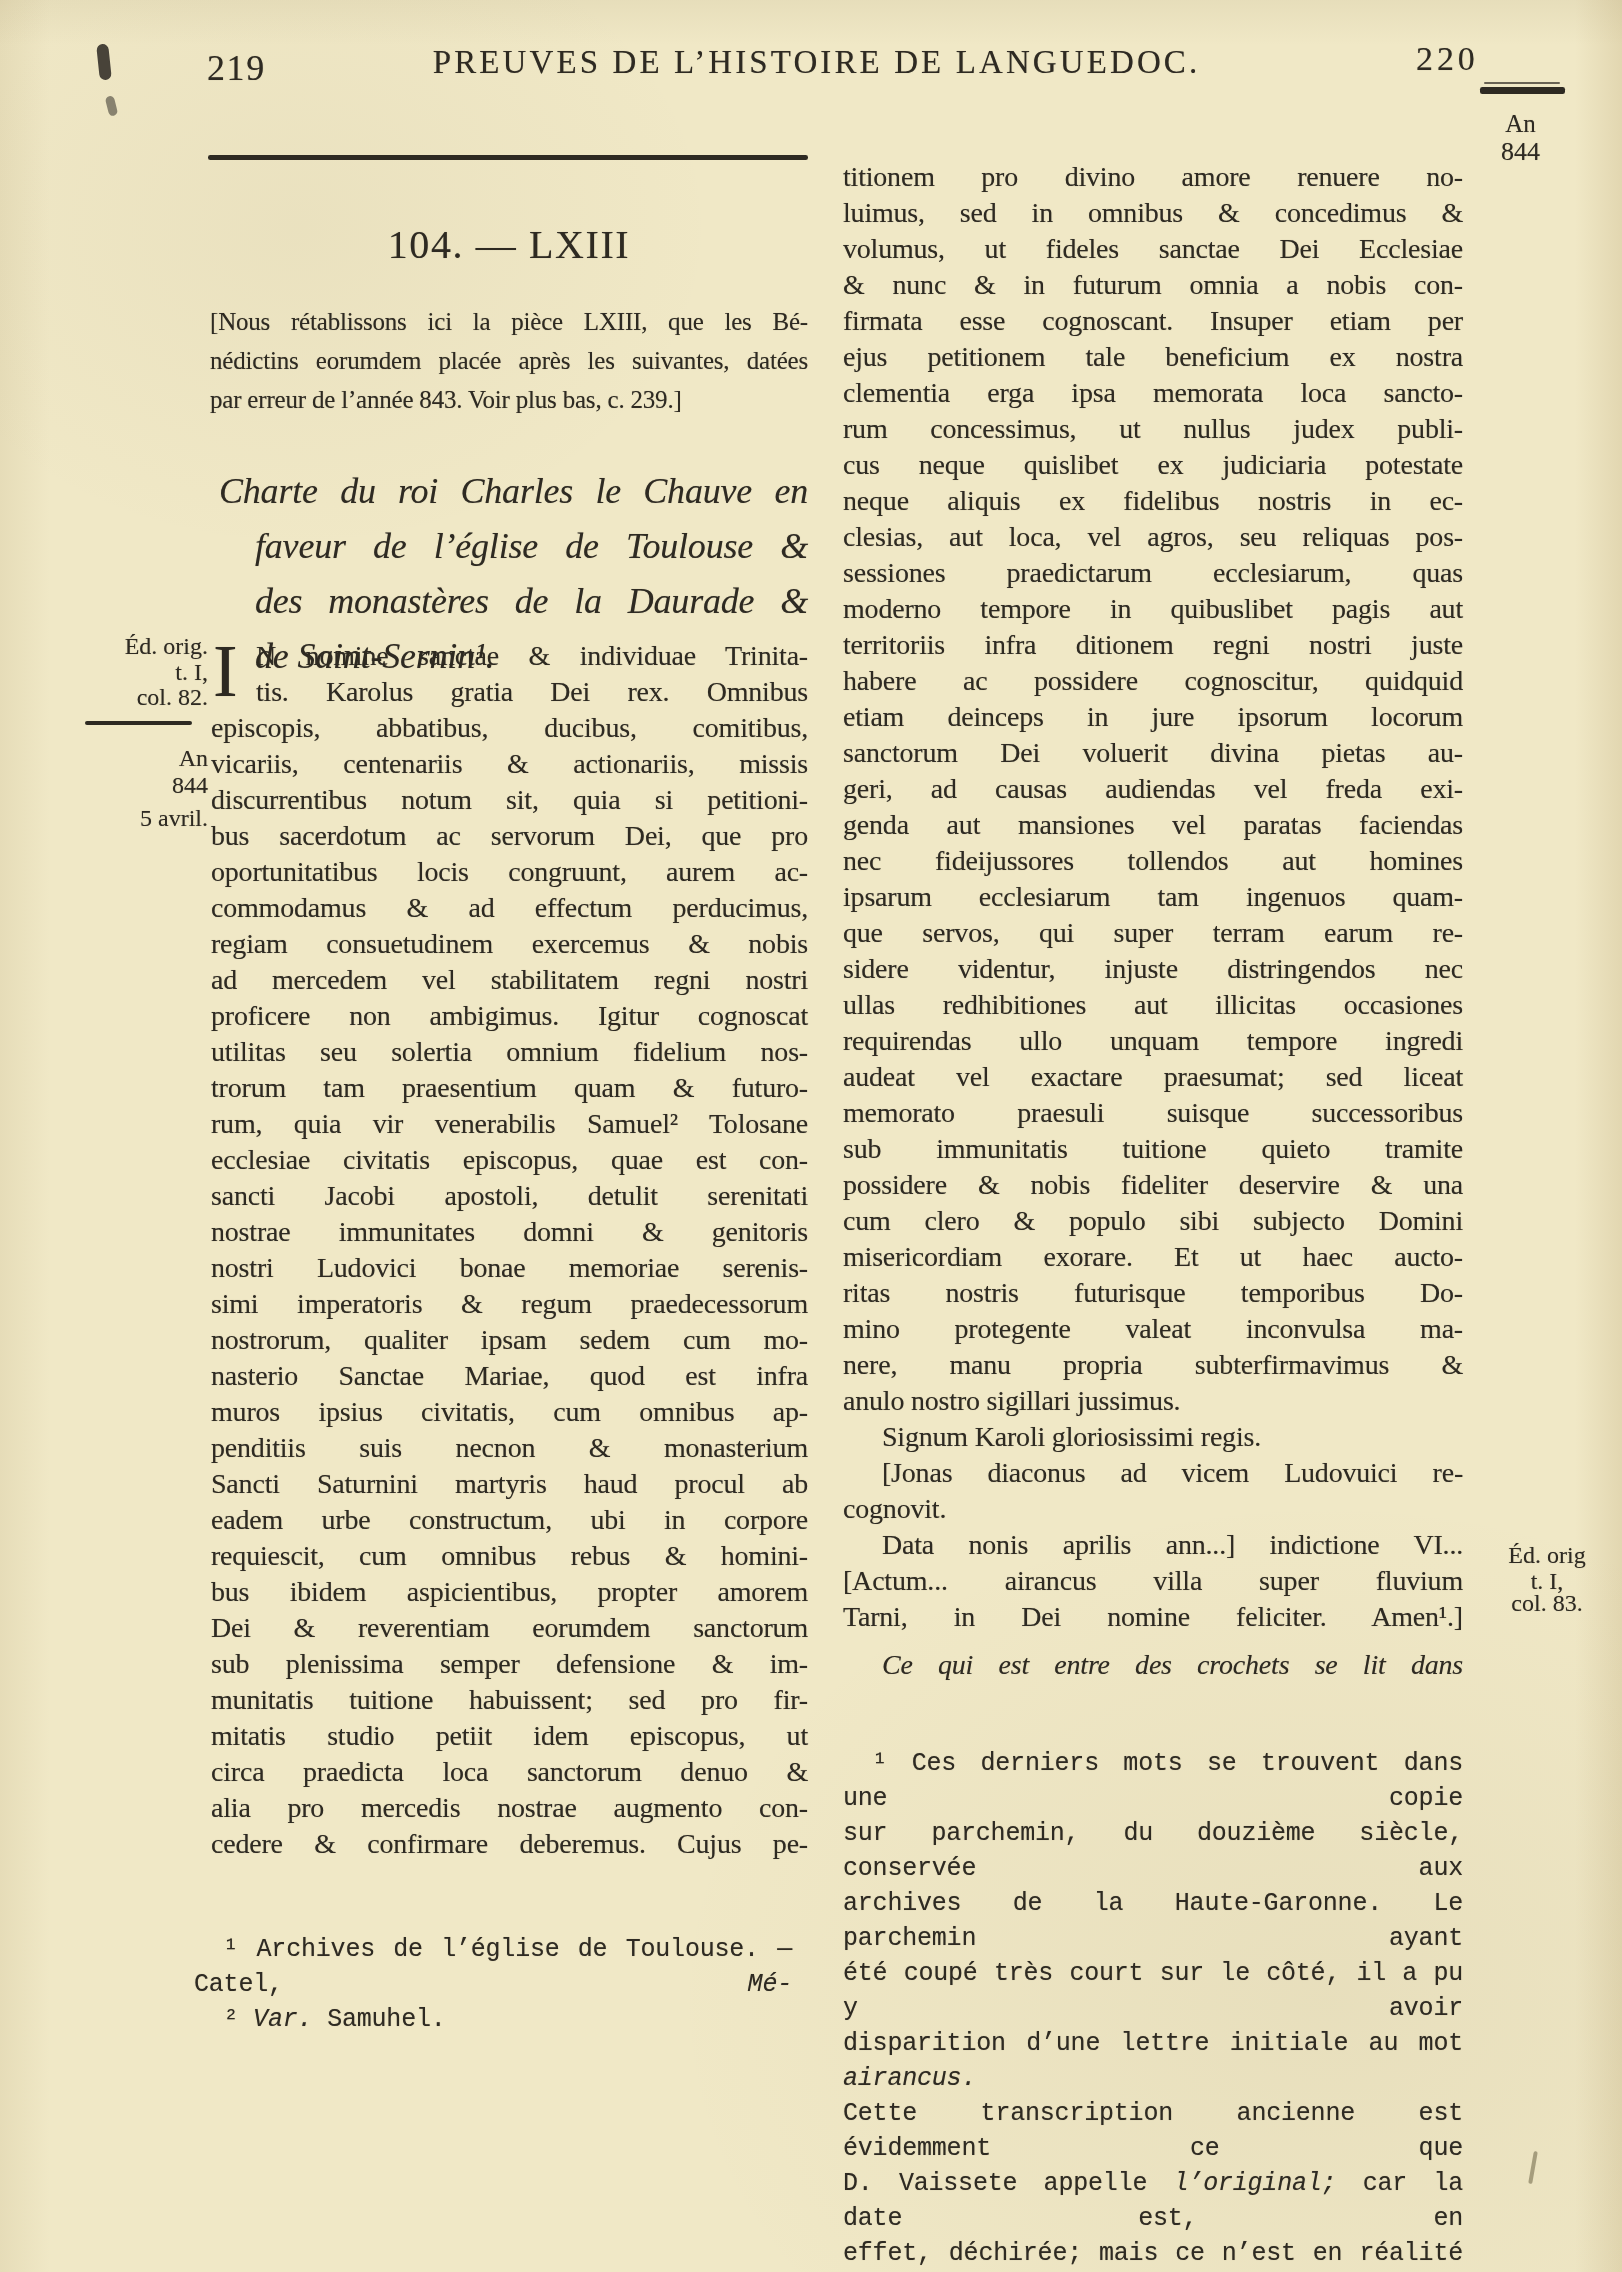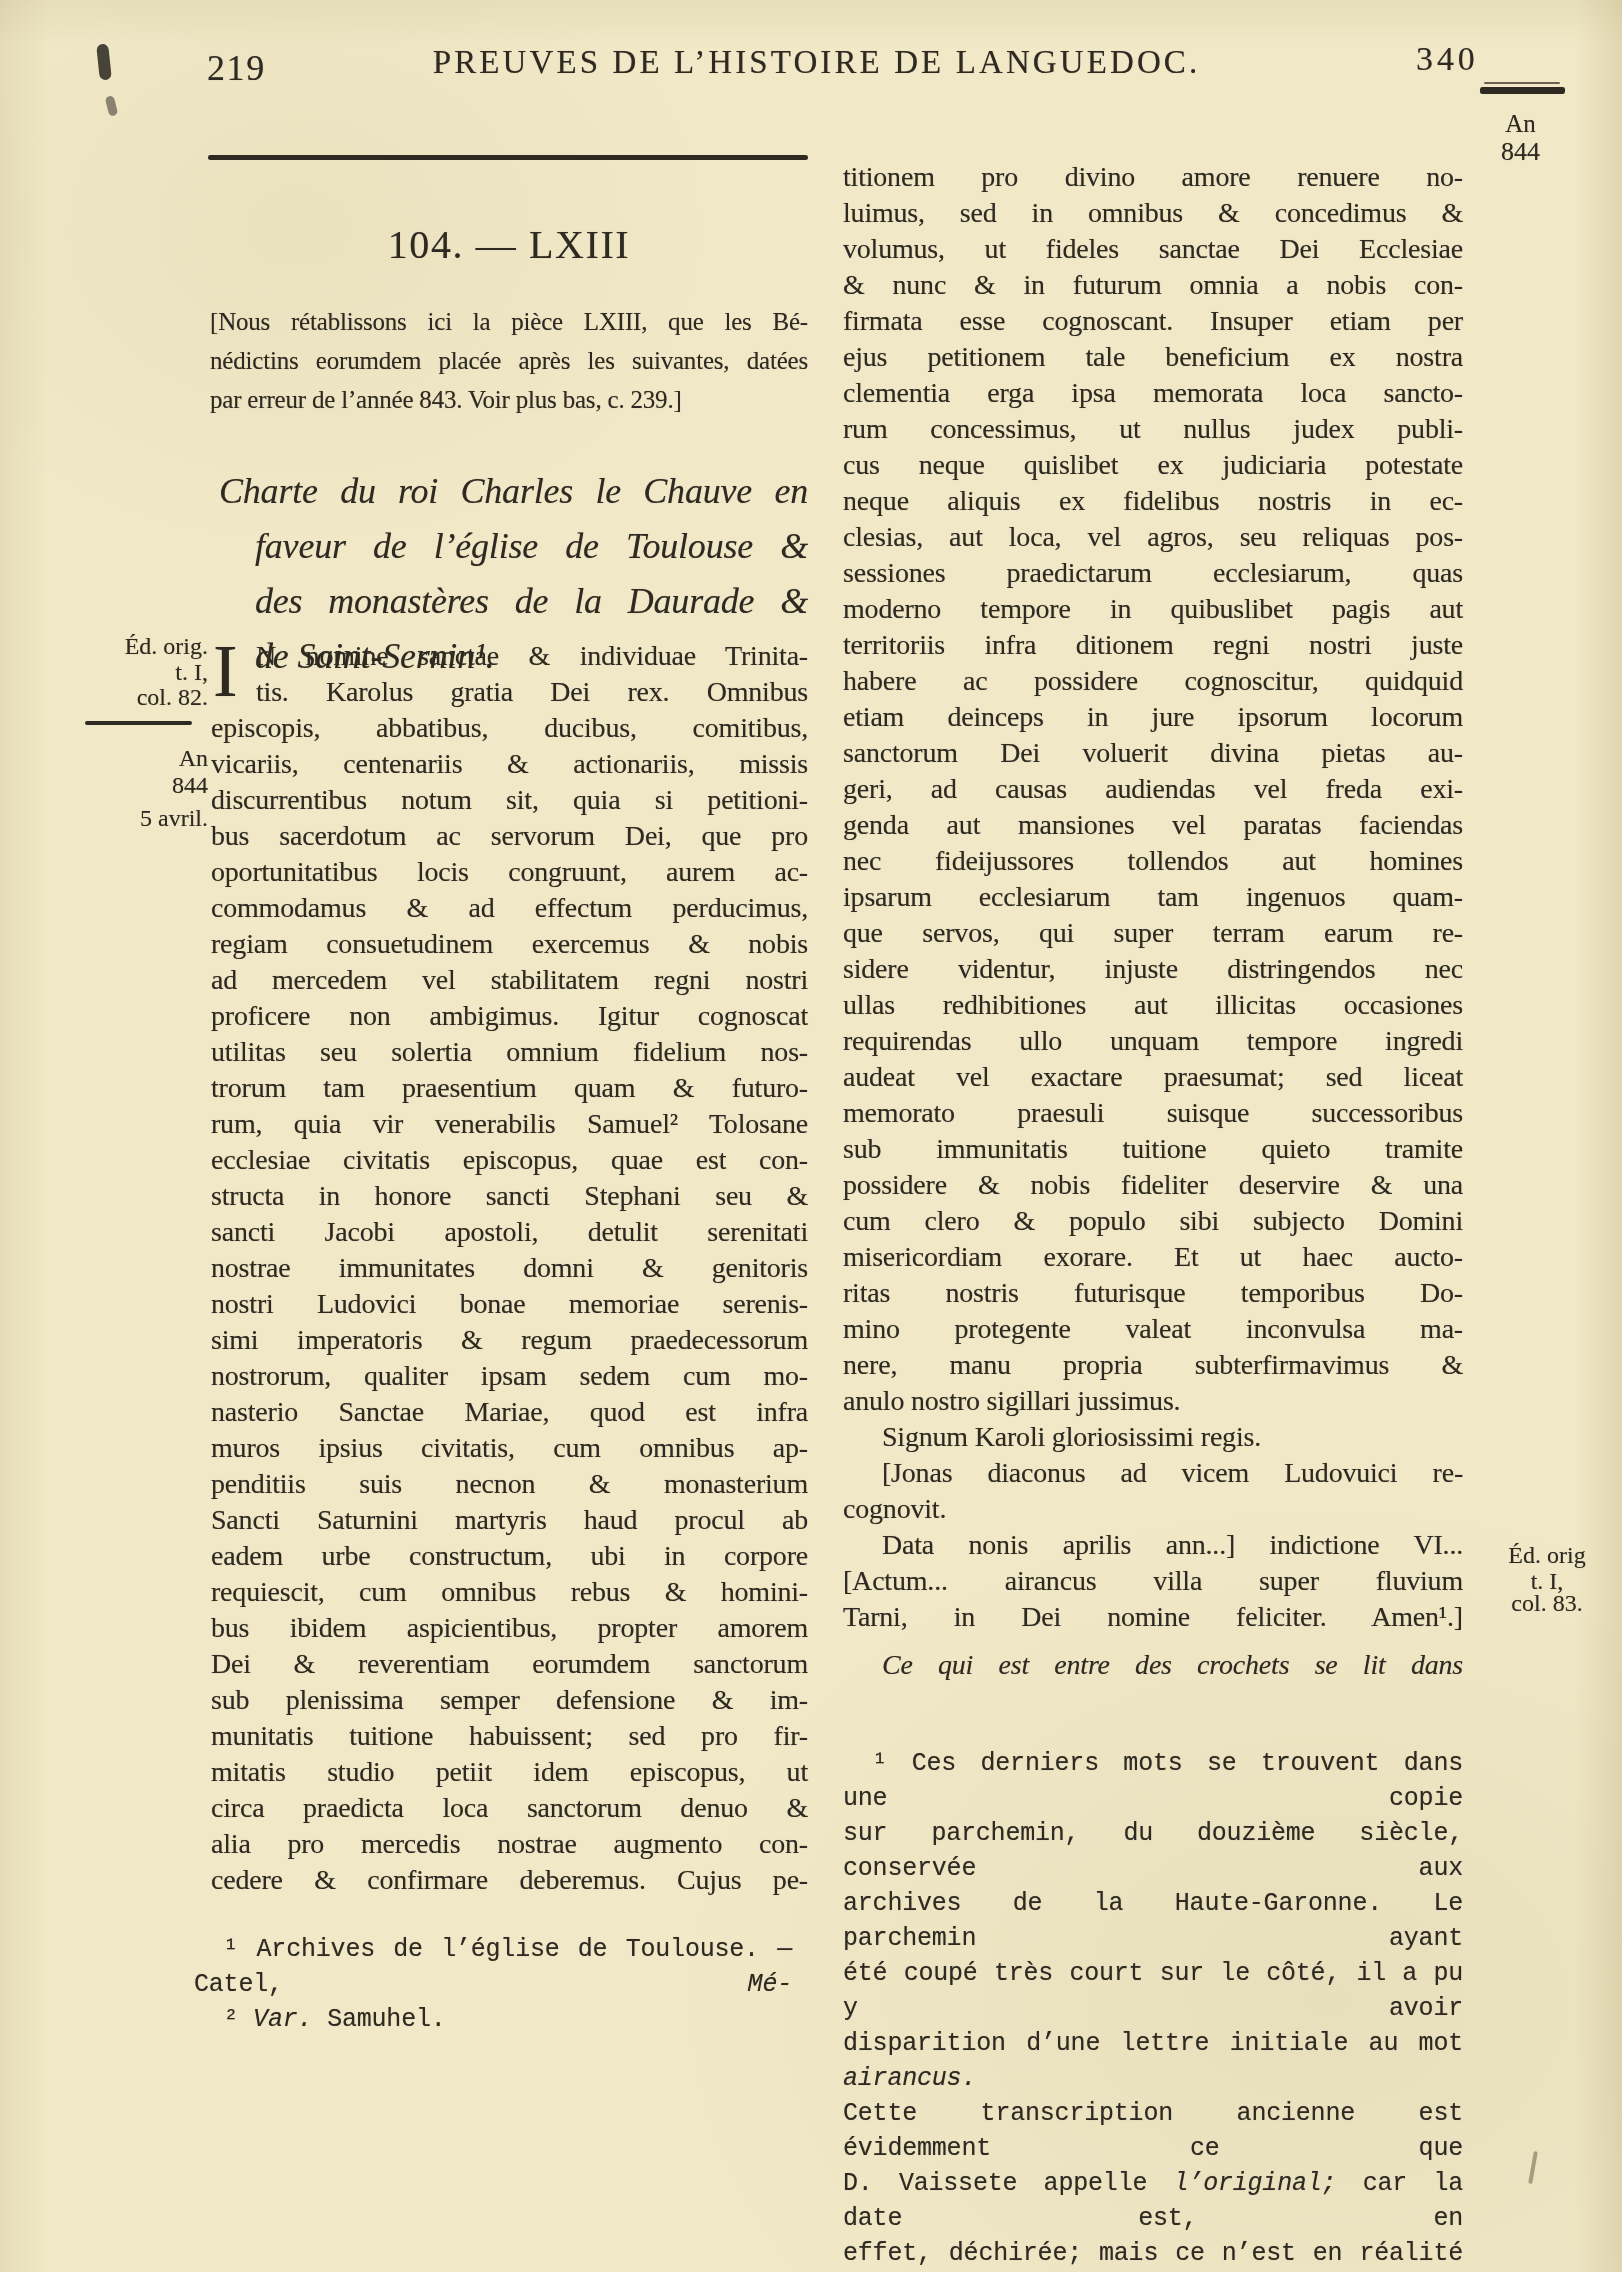--- a/index.html
+++ b/index.html
@@ -80,21 +80,21 @@
 </head>
 <body>
 
 <div class="page">
 
   <div class="speck s1"></div>
   <div class="speck s2"></div>
 
   <div class="abs ink pagenum-left">219</div>
   <div class="abs ink header-title">PREUVES DE L’HISTOIRE DE LANGUEDOC.</div>
-  <div class="abs ink pagenum-right">340</div>
+  <div class="abs ink pagenum-right">220</div>
 
   <div class="rule rule-leftcol"></div>
 
   <div class="rule tr-rule-thin"></div>
   <div class="rule tr-rule-thick"></div>
   <div class="abs ink tr-an">An</div>
   <div class="abs ink tr-year">844</div>
 
   <div class="abs ink lm lm-ed">Éd. orig.</div>
   <div class="abs ink lm lm-tome">t. I,</div>
@@ -133,21 +133,20 @@
       <div class="tline"><span>bus sacerdotum ac servorum Dei, que pro</span></div>
       <div class="tline"><span>oportunitatibus locis congruunt, aurem ac-</span></div>
       <div class="tline"><span>commodamus &amp; ad effectum perducimus,</span></div>
       <div class="tline"><span>regiam consuetudinem exercemus &amp; nobis</span></div>
       <div class="tline"><span>ad mercedem vel stabilitatem regni nostri</span></div>
       <div class="tline"><span>proficere non ambigimus. Igitur cognoscat</span></div>
       <div class="tline"><span>utilitas seu solertia omnium fidelium nos-</span></div>
       <div class="tline"><span>trorum tam praesentium quam &amp; futuro-</span></div>
       <div class="tline"><span>rum, quia vir venerabilis Samuel² Tolosane</span></div>
       <div class="tline"><span>ecclesiae civitatis episcopus, quae est con-</span></div>
-      <div class="tline"><span>structa in honore sancti Stephani seu &amp;</span></div>
       <div class="tline"><span>sancti Jacobi apostoli, detulit serenitati</span></div>
       <div class="tline"><span>nostrae immunitates domni &amp; genitoris</span></div>
       <div class="tline"><span>nostri Ludovici bonae memoriae serenis-</span></div>
       <div class="tline"><span>simi imperatoris &amp; regum praedecessorum</span></div>
       <div class="tline"><span>nostrorum, qualiter ipsam sedem cum mo-</span></div>
       <div class="tline"><span>nasterio Sanctae Mariae, quod est infra</span></div>
       <div class="tline"><span>muros ipsius civitatis, cum omnibus ap-</span></div>
       <div class="tline"><span>penditiis suis necnon &amp; monasterium</span></div>
       <div class="tline"><span>Sancti Saturnini martyris haud procul ab</span></div>
       <div class="tline"><span>eadem urbe constructum, ubi in corpore</span></div>

